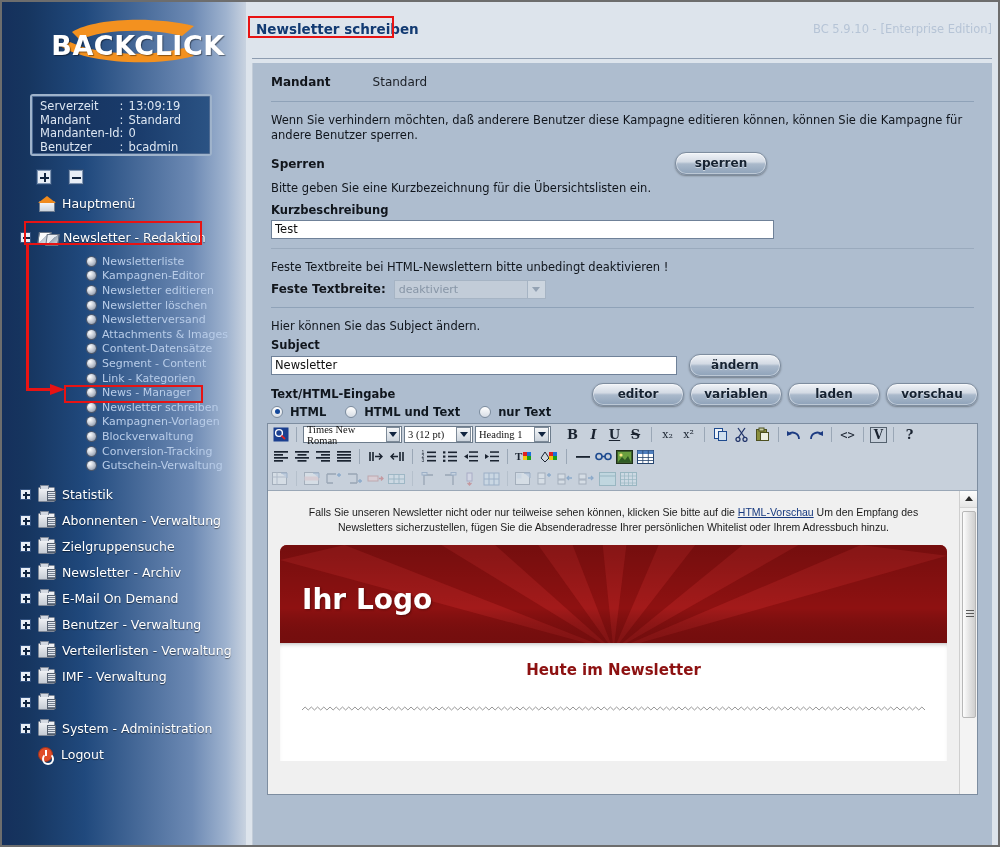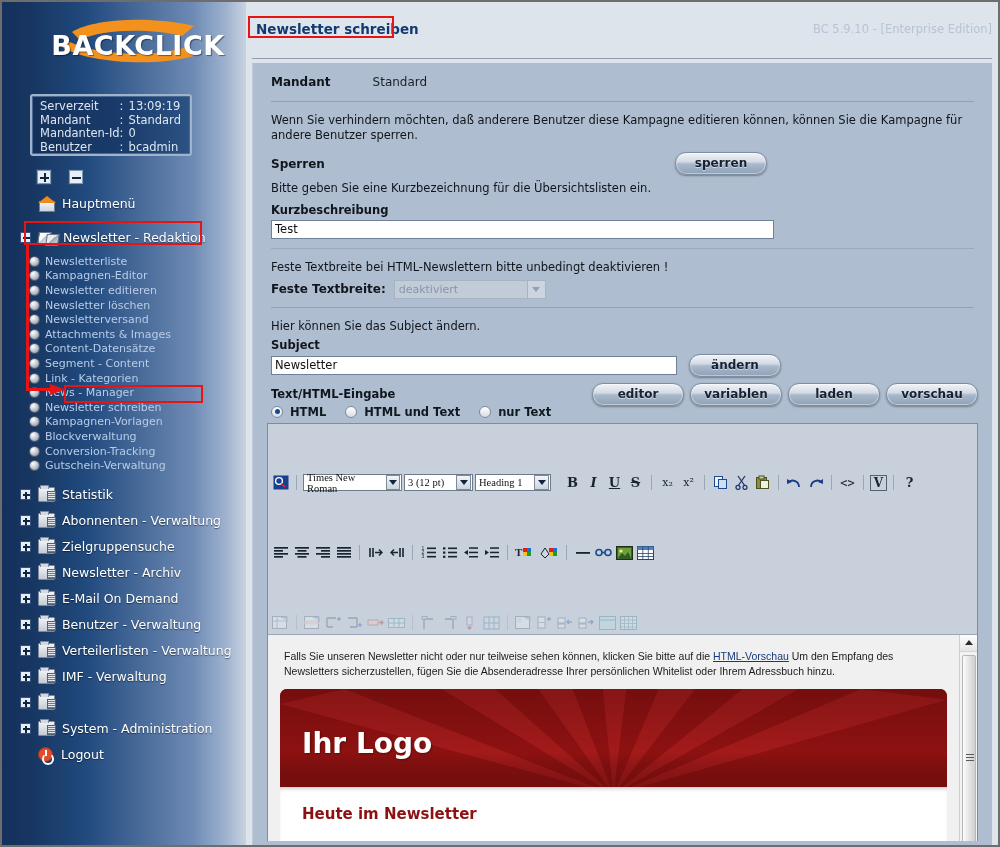--- a/index.html
+++ b/index.html
@@ -28,21 +28,21 @@
   }
   .logo-text {
     position:absolute; left:46px; top:28px; width:180px;
     text-align:center;
     font-family:"DejaVu Sans", sans-serif;
     font-weight:bold; font-size:27px; letter-spacing:0.5px;
     color:#ffffff;
     text-shadow:1px 1px 1px rgba(0,0,0,.45);
   }
   .infobox {
-    position:absolute; left:28px; top:92px; width:162px; height:62px;
+    position:absolute; left:28px; top:92px; width:182px; height:62px;
     border:2px solid #9fb3cb;
     border-radius:3px;
     background:linear-gradient(90deg,#14305a 0%,#1a3c6c 60%,#2b5384 100%);
     box-shadow:0 0 0 1px #4d6a92 inset;
     padding:4px 0 0 8px;
   }
   .infobox table { border-collapse:collapse; }
   .infobox td {
     color:#dce6f2; font-size:11.5px; line-height:13.5px;
     font-family:"DejaVu Sans", sans-serif;
@@ -130,21 +130,21 @@
   .logout-ico:before {
     content:""; position:absolute; left:6px; top:2px; width:2px; height:6px; background:#fff;
   }
   .logout-ico:after {
     content:""; position:absolute; left:3px; top:5px; width:8px; height:8px;
     border:2px solid #fff; border-radius:50%; border-top-color:transparent;
   }
 
   .sub { padding-left:0; }
   .sub-item {
-    display:flex; align-items:center; height:14.6px; padding-left:28px;
+    display:flex; align-items:center; height:14.6px; padding-left:85px;
     color:#b8cce8; font-size:11px;
     font-family:"DejaVu Sans", sans-serif;
     cursor:pointer; white-space:nowrap;
   }
   .bullet {
     width:9px; height:9px; margin-right:6px; flex:none; border-radius:50%;
     background:radial-gradient(circle at 33% 30%,#ffffff 0%,#c6ccd6 45%,#7d8696 100%);
     box-shadow:0 0 0 1px #50596a;
   }
 
@@ -266,21 +266,20 @@
 
   
   .editor-box {
     margin:4px 14px 0 14px;
     border:1px solid #7d8da0;
     background:#c7d0db;
   }
   .tb-row {
     display:flex; align-items:center; height:22px; padding:0 3px;
     gap:2px;
-    margin-top:48px;
   }
   .tb-row.dim { opacity:.38; }
   .tb-sep { width:1px; height:15px; background:#9aa7b6; margin:0 4px; }
   .tbtn {
     width:19px; height:18px; display:flex; align-items:center; justify-content:center;
     font-family:"DejaVu Serif", serif; font-size:13px; color:#1a2330; cursor:pointer;
     flex:none;
   }
   .tbtn.framed { border:1px solid #55626f; width:17px; height:16px; font-size:12px; }
   .sel {
@@ -291,21 +290,21 @@
   }
   .sel .btn {
     width:15px; height:15px; margin:0 1px; border:1px solid #7d8a98;
     background:linear-gradient(180deg,#f4f6f8,#ccd4dd);
     display:flex;align-items:center;justify-content:center;
   }
   .sel .btn .tri { width:0;height:0;border-left:4px solid transparent;border-right:4px solid transparent;border-top:5px solid #10243f; }
 
   .editor-canvas {
     position:relative; height:304px; background:#ffffff;
-    border-top:1px solid #9aa7b6; overflow:hidden;
+    border-top:1px solid #9aa7b6; overflow:hidden;text-align:center;
   }
   .canvas-inner {
     position:absolute; left:0; top:0; right:18px; bottom:0;
     background:#f0f0f0; padding:10px 12px 0 12px; overflow:hidden;
   }
   .nl-note {
     font-family:"Liberation Sans", sans-serif;
     font-size:10.5px; color:#1b1b1b; line-height:15px; padding:4px 4px 10px 4px;
   }
   .nl-note a { color:#16397f; }

